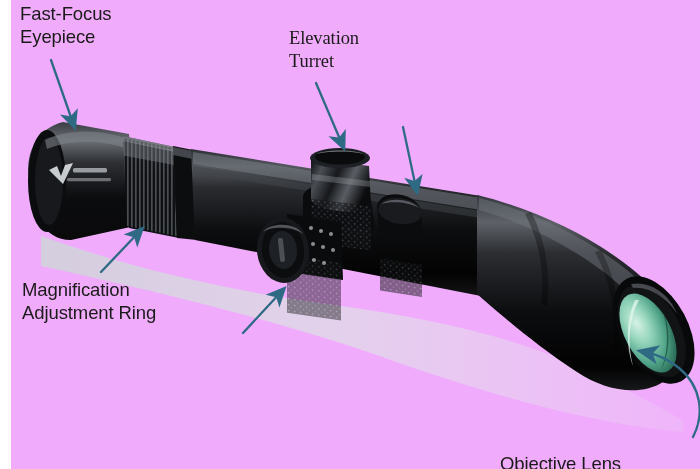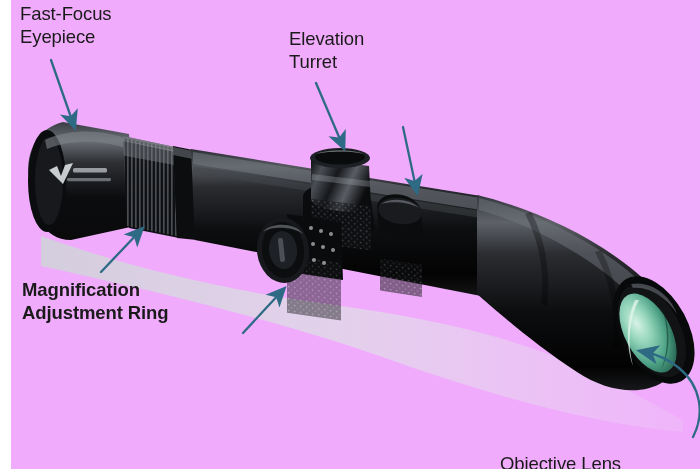--- a/index.html
+++ b/index.html
@@ -33,23 +33,23 @@
     color: #1a1a1a;
     font-family: "Liberation Sans", sans-serif;
     font-size: 18.5px;
     line-height: 23px;
     white-space: pre;
     letter-spacing: -0.1px;
     -webkit-font-smoothing: antialiased;
   }
 
   #label-fast-focus-eyepiece { left: 9px;   top: 2px; }
-  #label-elevation-turret    { left: 278px; top: 27px; }
+  #label-elevation-turret    { left: 278px; top: 27px; font-family: Liberation Serif, serif; }
   #label-side-focus          { left: 381px; top: 99px; }
-  #label-magnification-ring  { left: 11px;  top: 278px; font-weight: bold; }
+  #label-magnification-ring  { left: 11px;  top: 278px; }
   #label-windage-turret      { left: 163px; top: 337px; }
   #label-objective-lens      { left: 489px; top: 452px; }
 </style>
 </head>
 <body>
 
 <div id="canvas">
 
   <svg id="scope-svg" viewBox="0 0 700 469">
     <defs>

